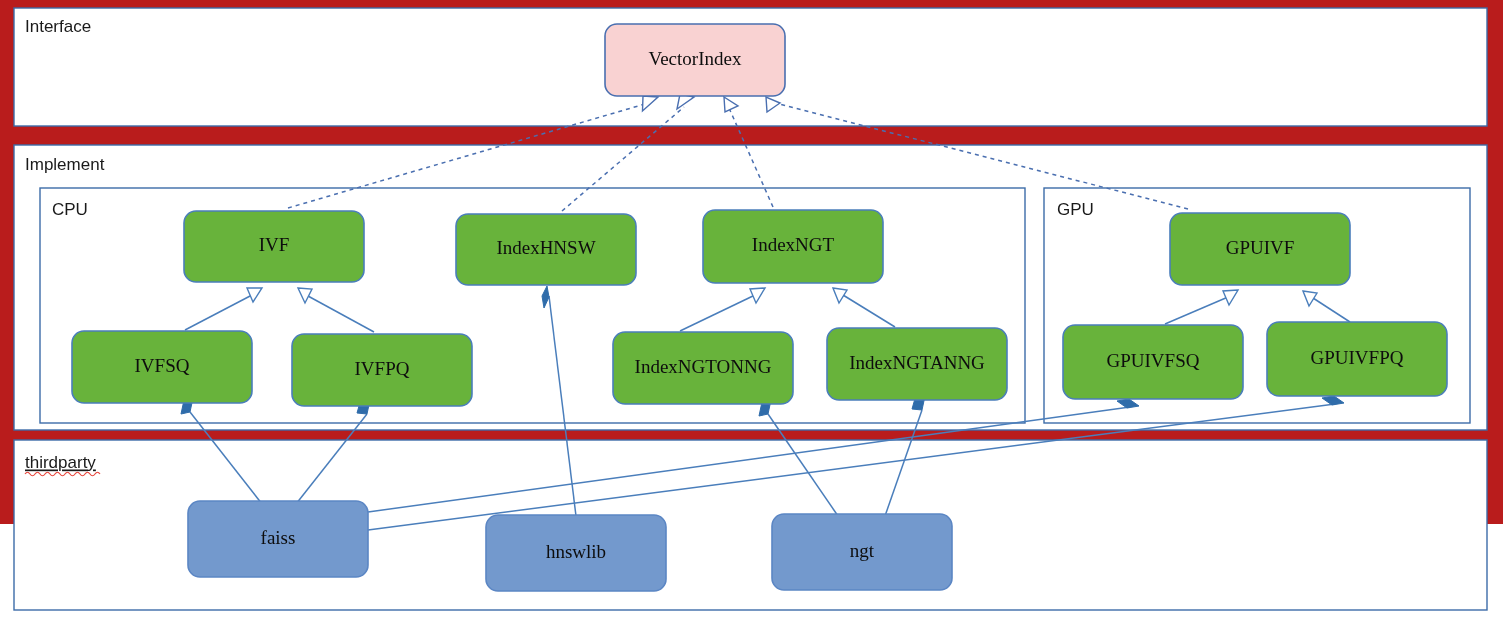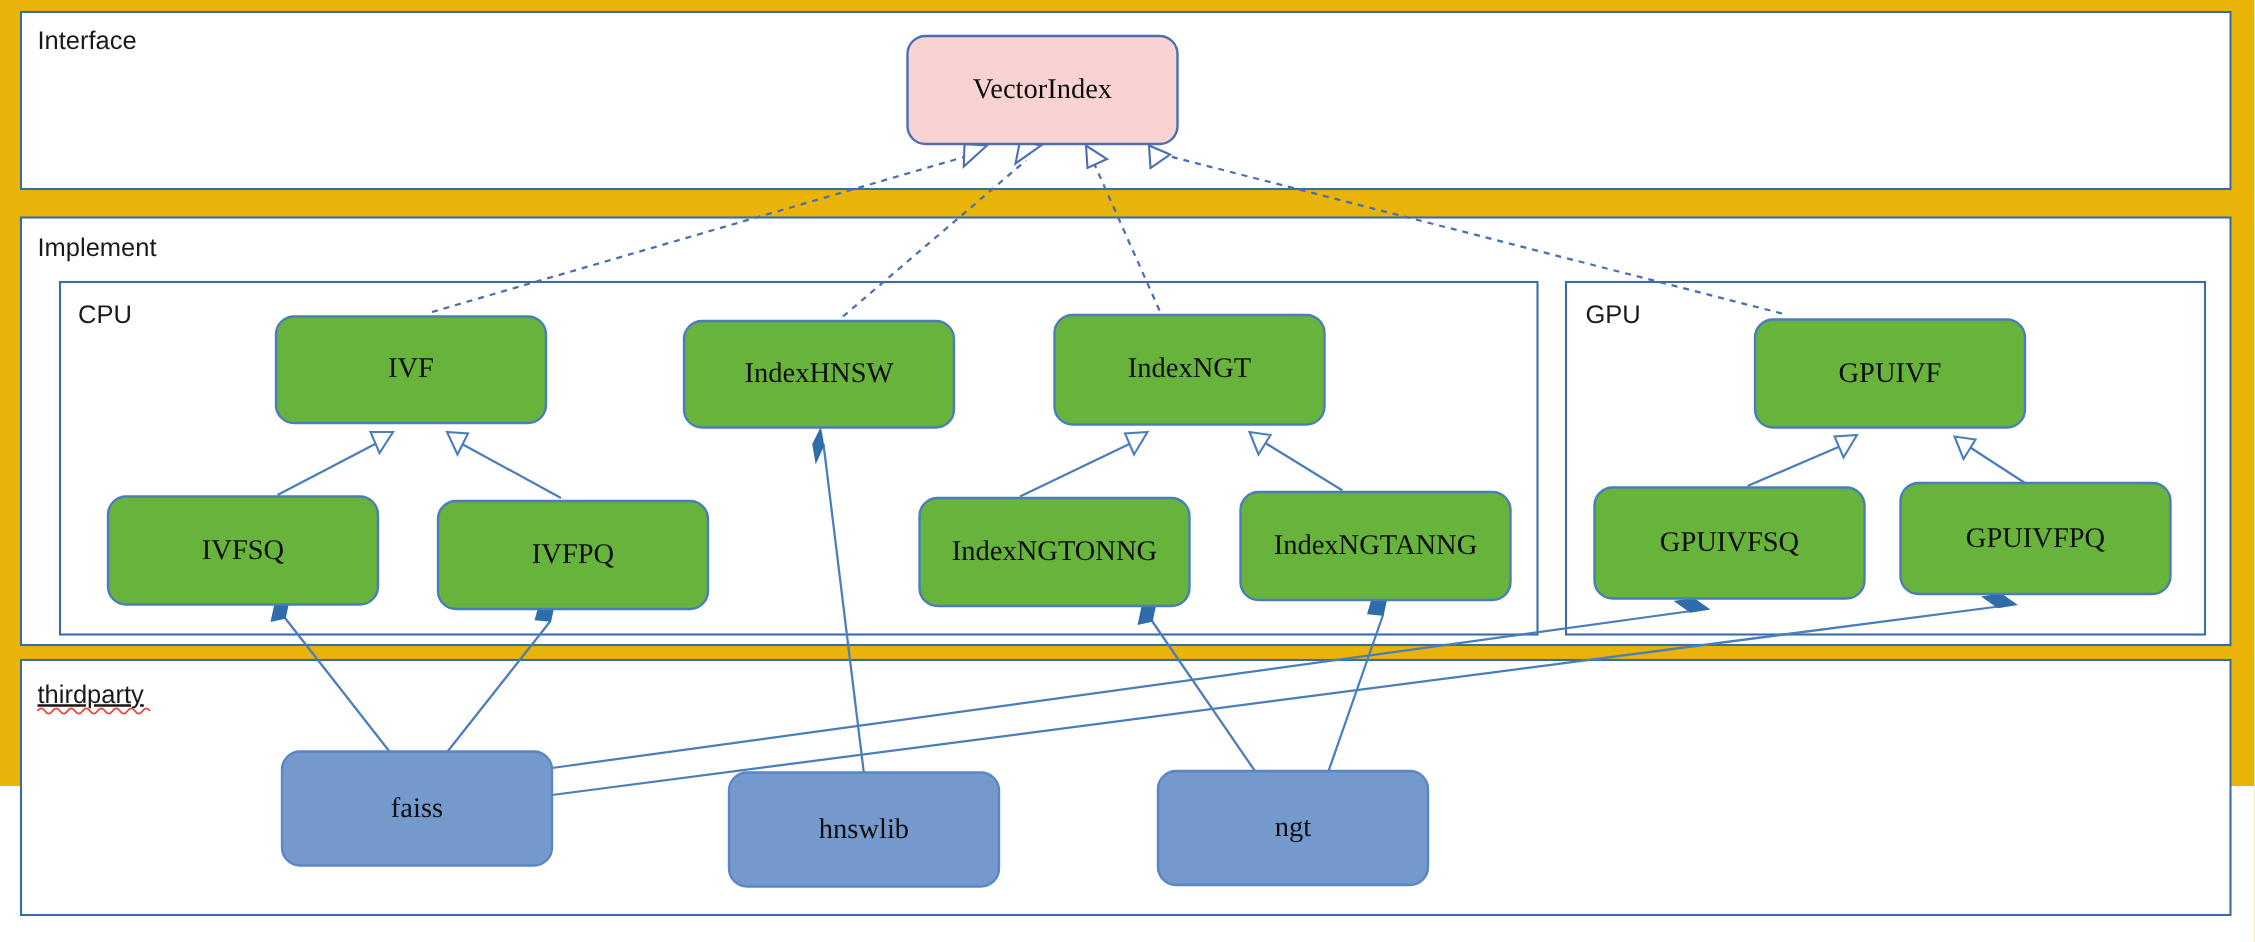--- a/index.html
+++ b/index.html
@@ -10,21 +10,21 @@
   body {
     width: 1503px;
     height: 628px;
     overflow: hidden;
     font-family: "Liberation Sans", sans-serif;
   }
   #stage {
     position: relative;
     width: 1503px;
     height: 524px;
-    background: #eab308;
+    background: #b91c1c;
   }
   svg#diagram {
     position: absolute;
     left: 0;
     top: 0;
     width: 1503px;
     height: 628px;
   }
   .frame-rect {
     fill: #ffffff;

